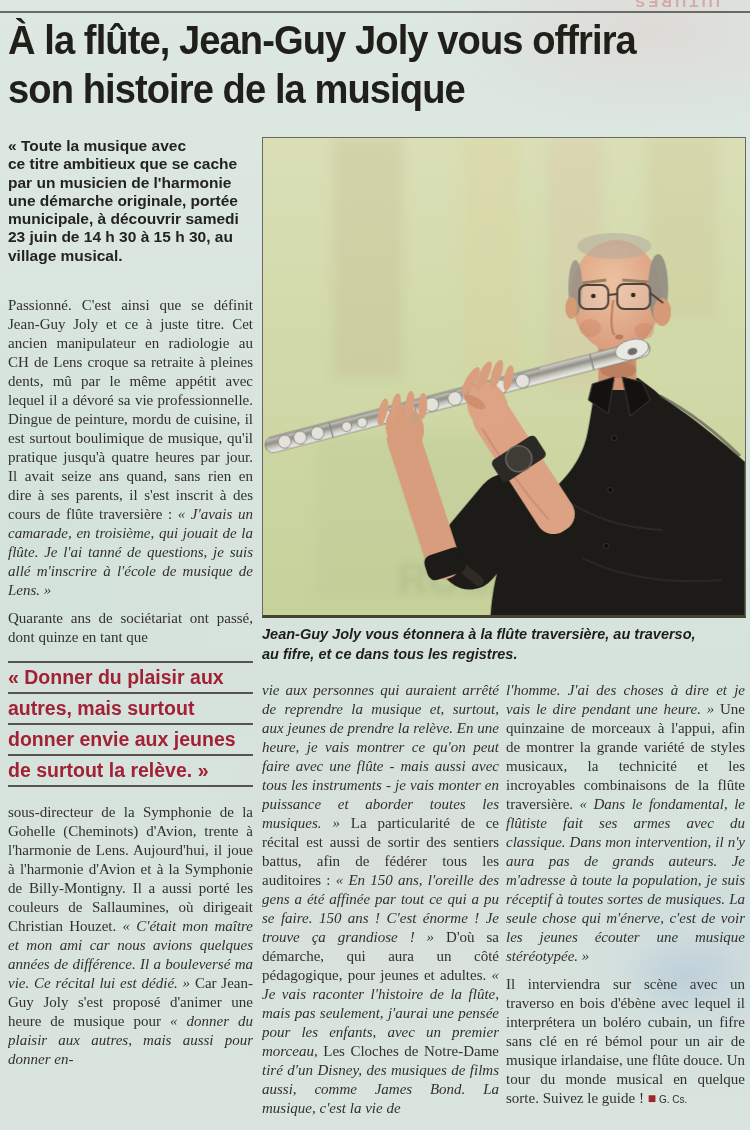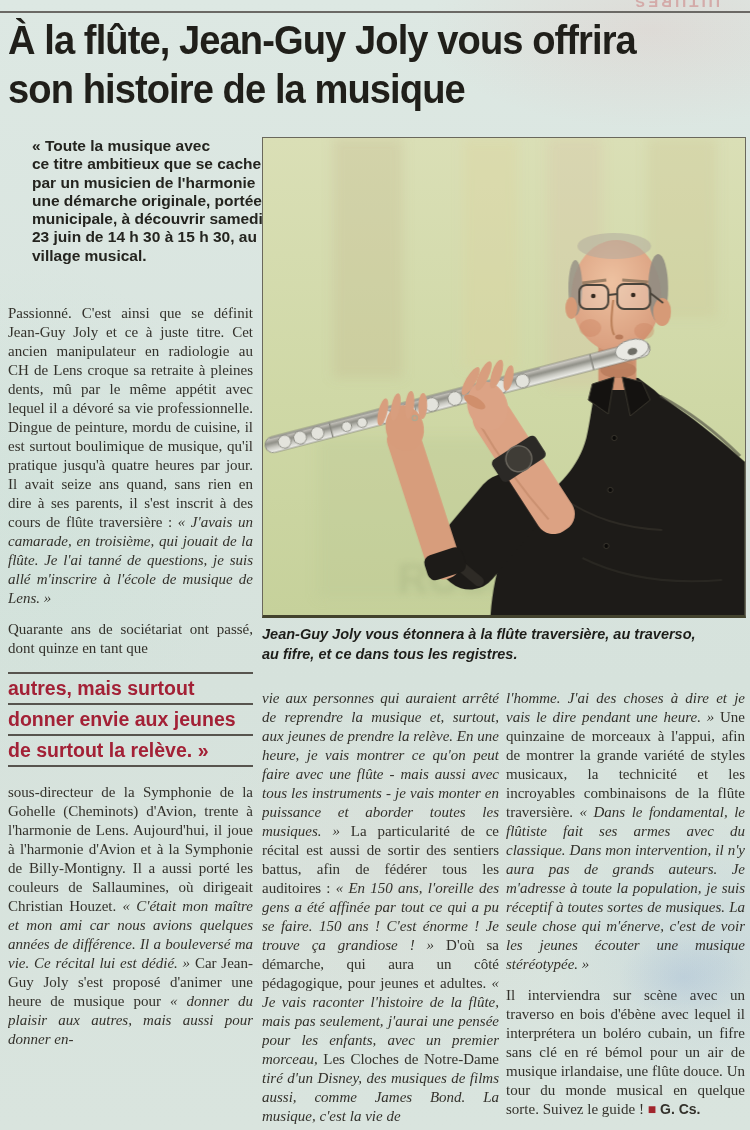--- a/index.html
+++ b/index.html
@@ -26,42 +26,42 @@
   .headline{
     position:absolute;left:8px;top:16px;width:790px;margin:0;
     font-family:"Liberation Sans",sans-serif;font-weight:bold;
     font-size:41px;line-height:49px;letter-spacing:-1px;color:var(--headline);
     transform:scaleX(.93);transform-origin:0 0;
   }
   .hl-line{white-space:nowrap;}
   .intro{
     position:absolute;left:8px;top:137px;width:252px;
     font-family:"Liberation Sans",sans-serif;font-weight:bold;
-    font-size:15.5px;line-height:18.3px;color:#24241f;margin-left:24px;
+    font-size:15.5px;line-height:18.3px;color:#24241f;
   }
   .intro-line{white-space:nowrap;}
   .photo-frame{
     position:absolute;left:262px;top:137px;width:484px;height:481px;
     border-top:1px solid #6a685c;border-left:1px solid #6a685c;border-right:1px solid #6a685c;
     border-bottom:3px solid #43432e;box-sizing:border-box;background:#cfd6a4;
   }
   .photo-frame svg{display:block;width:100%;height:100%;}
   .caption{
     position:absolute;left:262px;top:624px;width:486px;
     font-family:"Liberation Sans",sans-serif;font-weight:bold;
     font-size:14.5px;line-height:20px;color:#1e1e1a;
   }
   .cap-line{white-space:nowrap;font-style:italic;}
   .col{position:absolute;font-size:15px;line-height:19px;text-align:justify;}
-  .col p{margin:12px 0 9px 0;}
+  .col p{margin:4px 0 9px 0;}
   .col-left{left:8px;top:292px;width:245px;height:826px;overflow:hidden;}
   .col-mid{left:262px;top:677px;width:237px;height:450px;overflow:hidden;}
   .col-right{left:506px;top:677px;width:239px;height:450px;overflow:hidden;}
   .seg-i{font-style:italic;}
-  .seg-b{font-family:"Liberation Sans",sans-serif;font-weight:bold;font-size:14px;}
+  .seg-b{font-family:"Liberation Sans",sans-serif;font-weight:normal;font-size:10px;}
   .seg-sq{color:var(--signature_red);font-style:normal;font-size:14px;}
   .pull-quote{
     margin:14px 0 16px 0;
     font-family:"Liberation Sans",sans-serif;font-weight:bold;
     font-size:19.5px;color:var(--quote_red);
     border-bottom:2px solid var(--rule);
   }
   .pq-line{border-top:2px solid var(--rule);line-height:27px;padding:1px 0;white-space:nowrap;}
   .bleed-right-bottom{
     position:absolute;right:2px;top:935px;width:130px;height:85px;
@@ -222,20 +222,21 @@
     <div class="cap-line">Jean-Guy Joly vous étonnera à la flûte traversière, au traverso,</div>
     <div class="cap-line">au fifre, et ce dans tous les registres.</div>
   </div>
 
 <div class="col col-left">
   <div>
       <p><span>Passionné. C'est ainsi que se définit Jean-Guy Joly et ce à juste titre. Cet ancien manipulateur en radiologie au CH de Lens croque sa retraite à pleines dents, mû par le même appétit avec lequel il a dévoré sa vie professionnelle. Dingue de peinture, mordu de cuisine, il est surtout boulimique de musique, qu'il pratique jusqu'à quatre heures par jour. Il avait seize ans quand, sans rien en dire à ses parents, il s'est inscrit à des cours de flûte traversière : </span><span class="seg-i">« J'avais un camarade, en troisième, qui jouait de la flûte. Je l'ai tanné de questions, je suis allé m'inscrire à l'école de musique de Lens. »</span></p>
       <p><span>Quarante ans de sociétariat ont passé, dont quinze en tant que</span></p>
     </div>
   <div class="pull-quote">
+      <div class="pq-line">« Donner du plaisir aux</div>
       <div class="pq-line">autres, mais surtout</div>
       <div class="pq-line">donner envie aux jeunes</div>
       <div class="pq-line">de surtout la relève. »</div>
     </div>
   <div>
       <p><span>sous-directeur de la Symphonie de la Gohelle (Cheminots) d'Avion, trente à l'harmonie de Lens. Aujourd'hui, il joue à l'harmonie d'Avion et à la Symphonie de Billy-Montigny. Il a aussi porté les couleurs de Sallaumines, où dirigeait Christian Houzet. </span><span class="seg-i">« C'était mon maître et mon ami car nous avions quelques années de différence. Il a bouleversé ma vie. Ce récital lui est dédié. »</span><span> Car Jean-Guy Joly s'est proposé d'animer une heure de musique pour </span><span class="seg-i">« donner du plaisir aux autres, mais aussi pour donner en-</span></p>
     </div>
 </div>
 
 <div class="col col-mid">

